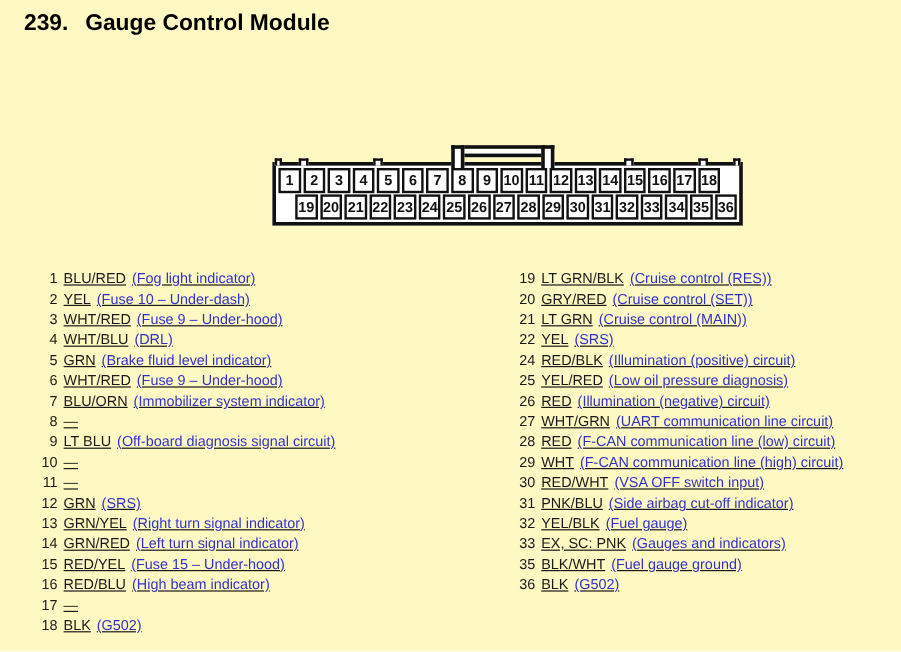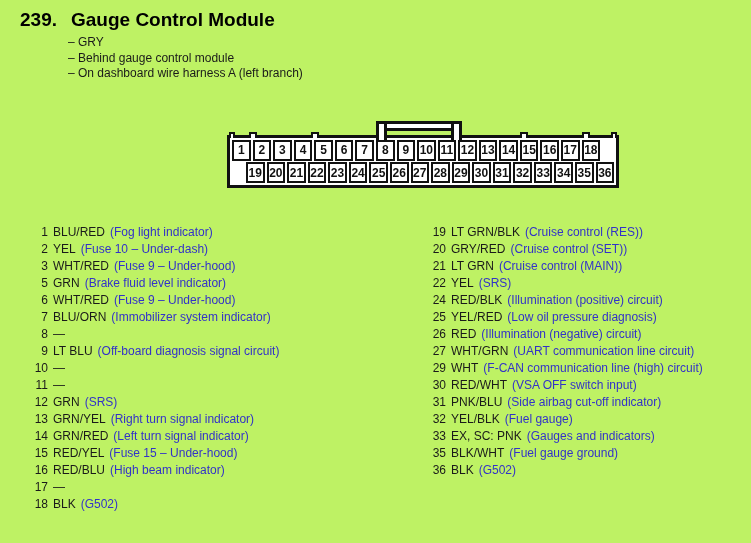--- a/index.html
+++ b/index.html
@@ -1,17 +1,17 @@
 <!DOCTYPE html>
 <html><head>
 <meta charset="utf-8">
 <style>
   html,body{margin:0;padding:0;background:#ffffff;}
   body{font-family:"Liberation Sans","DejaVu Sans",sans-serif;color:#1a1a1a;}
-  .page{position:relative;width:751px;height:543px;background:#bef264;overflow:hidden;}
+  .page{position:relative;width:751px;height:543px;background:#fef9c3;overflow:hidden;}
 
   
   .title-row{position:absolute;left:20px;top:9px;font-size:19px;font-weight:bold;color:#000;white-space:nowrap;}
   .title-num{margin-right:14px;}
 
   
   .notes{position:absolute;left:68px;top:35px;font-size:12px;line-height:15.5px;color:#1a1a1a;}
 
   
   .connector{position:absolute;left:227px;top:135px;width:392px;height:53px;
@@ -36,39 +36,34 @@
   .bump.b1{left:19px;}
   .bump.b2{left:81px;}
   .bump.b3{left:290px;}
   .bump.b4{left:352px;}
   .bump.b5{right:-1px;width:6px;}
 
   
   .pin-col{position:absolute;top:224px;font-size:12px;}
   .pin-col.left{left:34px;}
   .pin-col.right{left:432px;}
-  .pin-entry{height:17px;line-height:17px;white-space:nowrap;}
+  .pin-entry{height:17px;line-height:17px;white-space:nowrap;text-decoration:underline;}
   .pin-num{display:inline-block;min-width:14px;text-align:right;margin-right:5px;color:#1a1a1a;}
   .pin-wire{color:#1a1a1a;}
   .pin-desc{color:var(--desc-blue,#3232c8);margin-left:5px;}
 </style>
 </head>
 <body style="--desc-blue: #3232c8;">
 
 <div class="page">
 
   <div class="title-row">
     <span class="title-num">239.</span><span class="title-text">Gauge Control Module</span>
   </div>
 
-  <div class="notes">
-    <div class="note">– GRY</div>
-    <div class="note">– Behind gauge control module</div>
-    <div class="note">– On dashboard wire harness A (left branch)</div>
-  </div>
 
   <div class="connector">
     <div class="latch">
       <div class="latch-bar"></div>
       <div class="latch-post left"></div>
       <div class="latch-post right"></div>
     </div>
     <div class="bump b0"></div>
     <div class="bump b1"></div>
     <div class="bump b2"></div>
@@ -118,20 +113,21 @@
           <div class="pin-cell">35</div>
           <div class="pin-cell">36</div>
         </div>
     </div>
   </div>
 
   <div class="pin-col left" id="pin-col-left">
       <div class="pin-entry"><span class="pin-num">1</span><span class="pin-wire">BLU/RED</span><span class="pin-desc">(Fog light indicator)</span></div>
       <div class="pin-entry"><span class="pin-num">2</span><span class="pin-wire">YEL</span><span class="pin-desc">(Fuse 10 – Under-dash)</span></div>
       <div class="pin-entry"><span class="pin-num">3</span><span class="pin-wire">WHT/RED</span><span class="pin-desc">(Fuse 9 – Under-hood)</span></div>
+      <div class="pin-entry"><span class="pin-num">4</span><span class="pin-wire">WHT/BLU</span><span class="pin-desc">(DRL)</span></div>
       <div class="pin-entry"><span class="pin-num">5</span><span class="pin-wire">GRN</span><span class="pin-desc">(Brake fluid level indicator)</span></div>
       <div class="pin-entry"><span class="pin-num">6</span><span class="pin-wire">WHT/RED</span><span class="pin-desc">(Fuse 9 – Under-hood)</span></div>
       <div class="pin-entry"><span class="pin-num">7</span><span class="pin-wire">BLU/ORN</span><span class="pin-desc">(Immobilizer system indicator)</span></div>
       <div class="pin-entry"><span class="pin-num">8</span><span class="pin-wire">—</span></div>
       <div class="pin-entry"><span class="pin-num">9</span><span class="pin-wire">LT BLU</span><span class="pin-desc">(Off-board diagnosis signal circuit)</span></div>
       <div class="pin-entry"><span class="pin-num">10</span><span class="pin-wire">—</span></div>
       <div class="pin-entry"><span class="pin-num">11</span><span class="pin-wire">—</span></div>
       <div class="pin-entry"><span class="pin-num">12</span><span class="pin-wire">GRN</span><span class="pin-desc">(SRS)</span></div>
       <div class="pin-entry"><span class="pin-num">13</span><span class="pin-wire">GRN/YEL</span><span class="pin-desc">(Right turn signal indicator)</span></div>
       <div class="pin-entry"><span class="pin-num">14</span><span class="pin-wire">GRN/RED</span><span class="pin-desc">(Left turn signal indicator)</span></div>
@@ -142,20 +138,21 @@
     </div>
   <div class="pin-col right" id="pin-col-right">
       <div class="pin-entry"><span class="pin-num">19</span><span class="pin-wire">LT GRN/BLK</span><span class="pin-desc">(Cruise control (RES))</span></div>
       <div class="pin-entry"><span class="pin-num">20</span><span class="pin-wire">GRY/RED</span><span class="pin-desc">(Cruise control (SET))</span></div>
       <div class="pin-entry"><span class="pin-num">21</span><span class="pin-wire">LT GRN</span><span class="pin-desc">(Cruise control (MAIN))</span></div>
       <div class="pin-entry"><span class="pin-num">22</span><span class="pin-wire">YEL</span><span class="pin-desc">(SRS)</span></div>
       <div class="pin-entry"><span class="pin-num">24</span><span class="pin-wire">RED/BLK</span><span class="pin-desc">(Illumination (positive) circuit)</span></div>
       <div class="pin-entry"><span class="pin-num">25</span><span class="pin-wire">YEL/RED</span><span class="pin-desc">(Low oil pressure diagnosis)</span></div>
       <div class="pin-entry"><span class="pin-num">26</span><span class="pin-wire">RED</span><span class="pin-desc">(Illumination (negative) circuit)</span></div>
       <div class="pin-entry"><span class="pin-num">27</span><span class="pin-wire">WHT/GRN</span><span class="pin-desc">(UART communication line circuit)</span></div>
+      <div class="pin-entry"><span class="pin-num">28</span><span class="pin-wire">RED</span><span class="pin-desc">(F-CAN communication line (low) circuit)</span></div>
       <div class="pin-entry"><span class="pin-num">29</span><span class="pin-wire">WHT</span><span class="pin-desc">(F-CAN communication line (high) circuit)</span></div>
       <div class="pin-entry"><span class="pin-num">30</span><span class="pin-wire">RED/WHT</span><span class="pin-desc">(VSA OFF switch input)</span></div>
       <div class="pin-entry"><span class="pin-num">31</span><span class="pin-wire">PNK/BLU</span><span class="pin-desc">(Side airbag cut-off indicator)</span></div>
       <div class="pin-entry"><span class="pin-num">32</span><span class="pin-wire">YEL/BLK</span><span class="pin-desc">(Fuel gauge)</span></div>
       <div class="pin-entry"><span class="pin-num">33</span><span class="pin-wire">EX, SC: PNK</span><span class="pin-desc">(Gauges and indicators)</span></div>
       <div class="pin-entry"><span class="pin-num">35</span><span class="pin-wire">BLK/WHT</span><span class="pin-desc">(Fuel gauge ground)</span></div>
       <div class="pin-entry"><span class="pin-num">36</span><span class="pin-wire">BLK</span><span class="pin-desc">(G502)</span></div>
     </div>
 
 </div>

